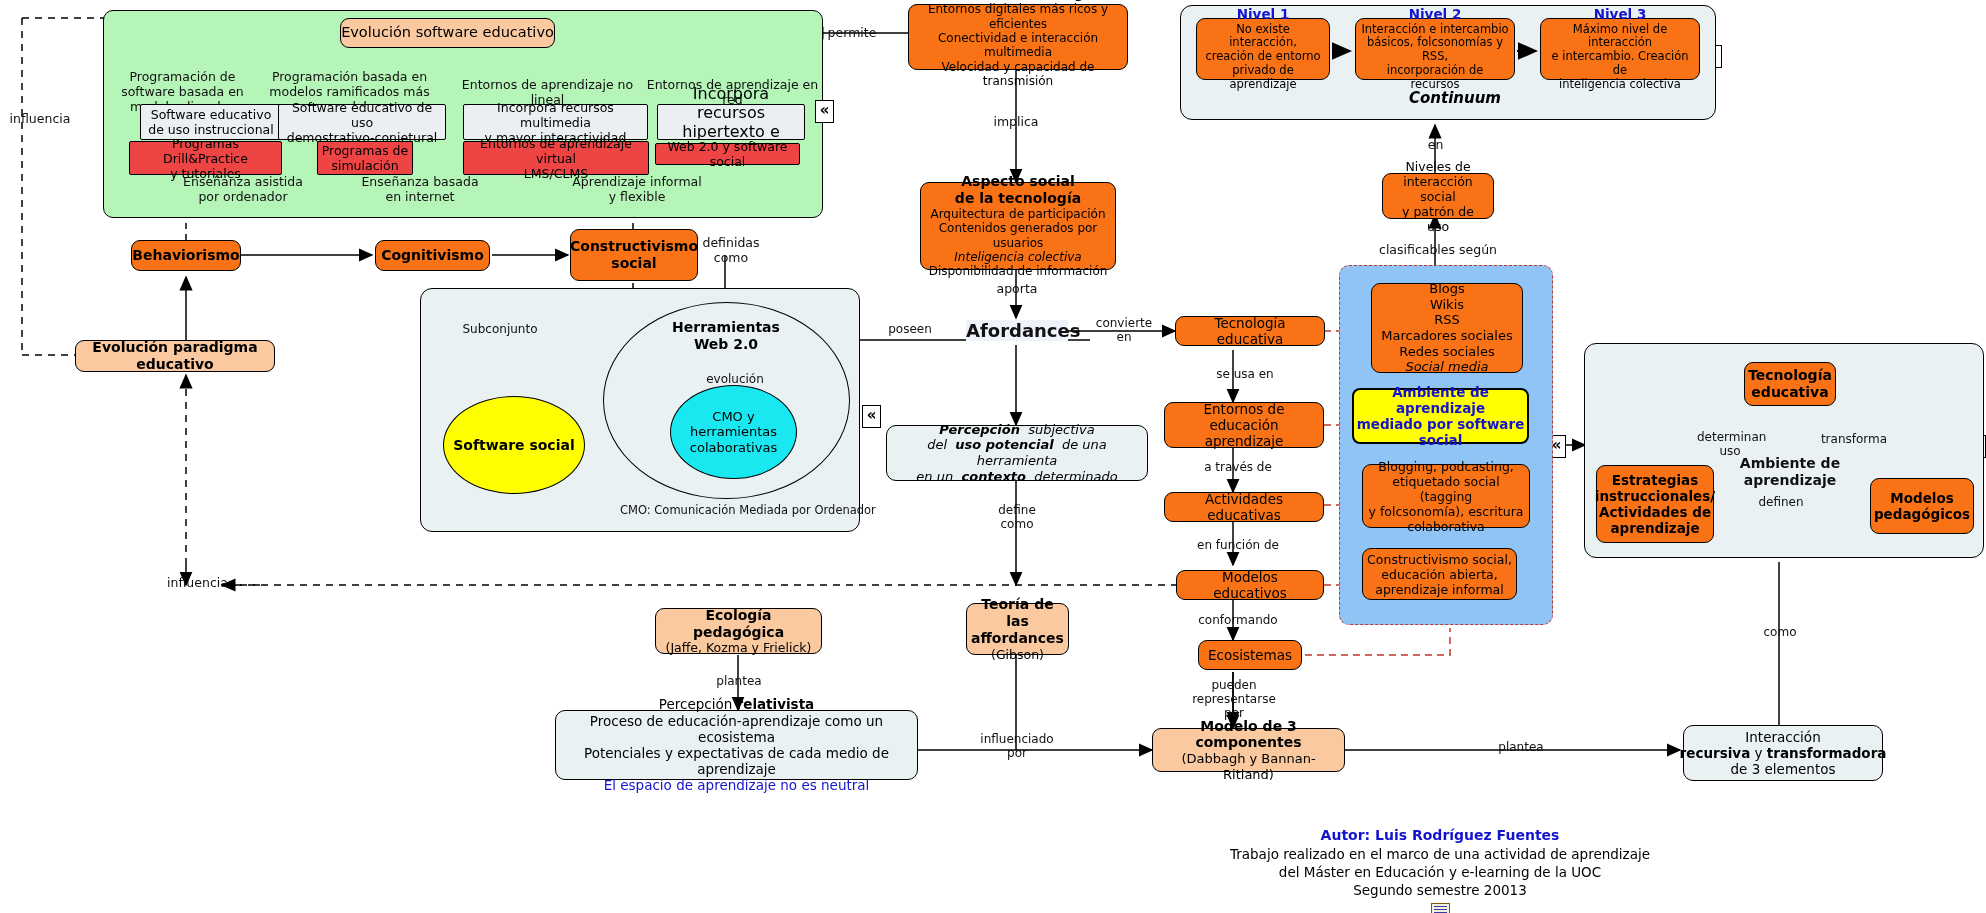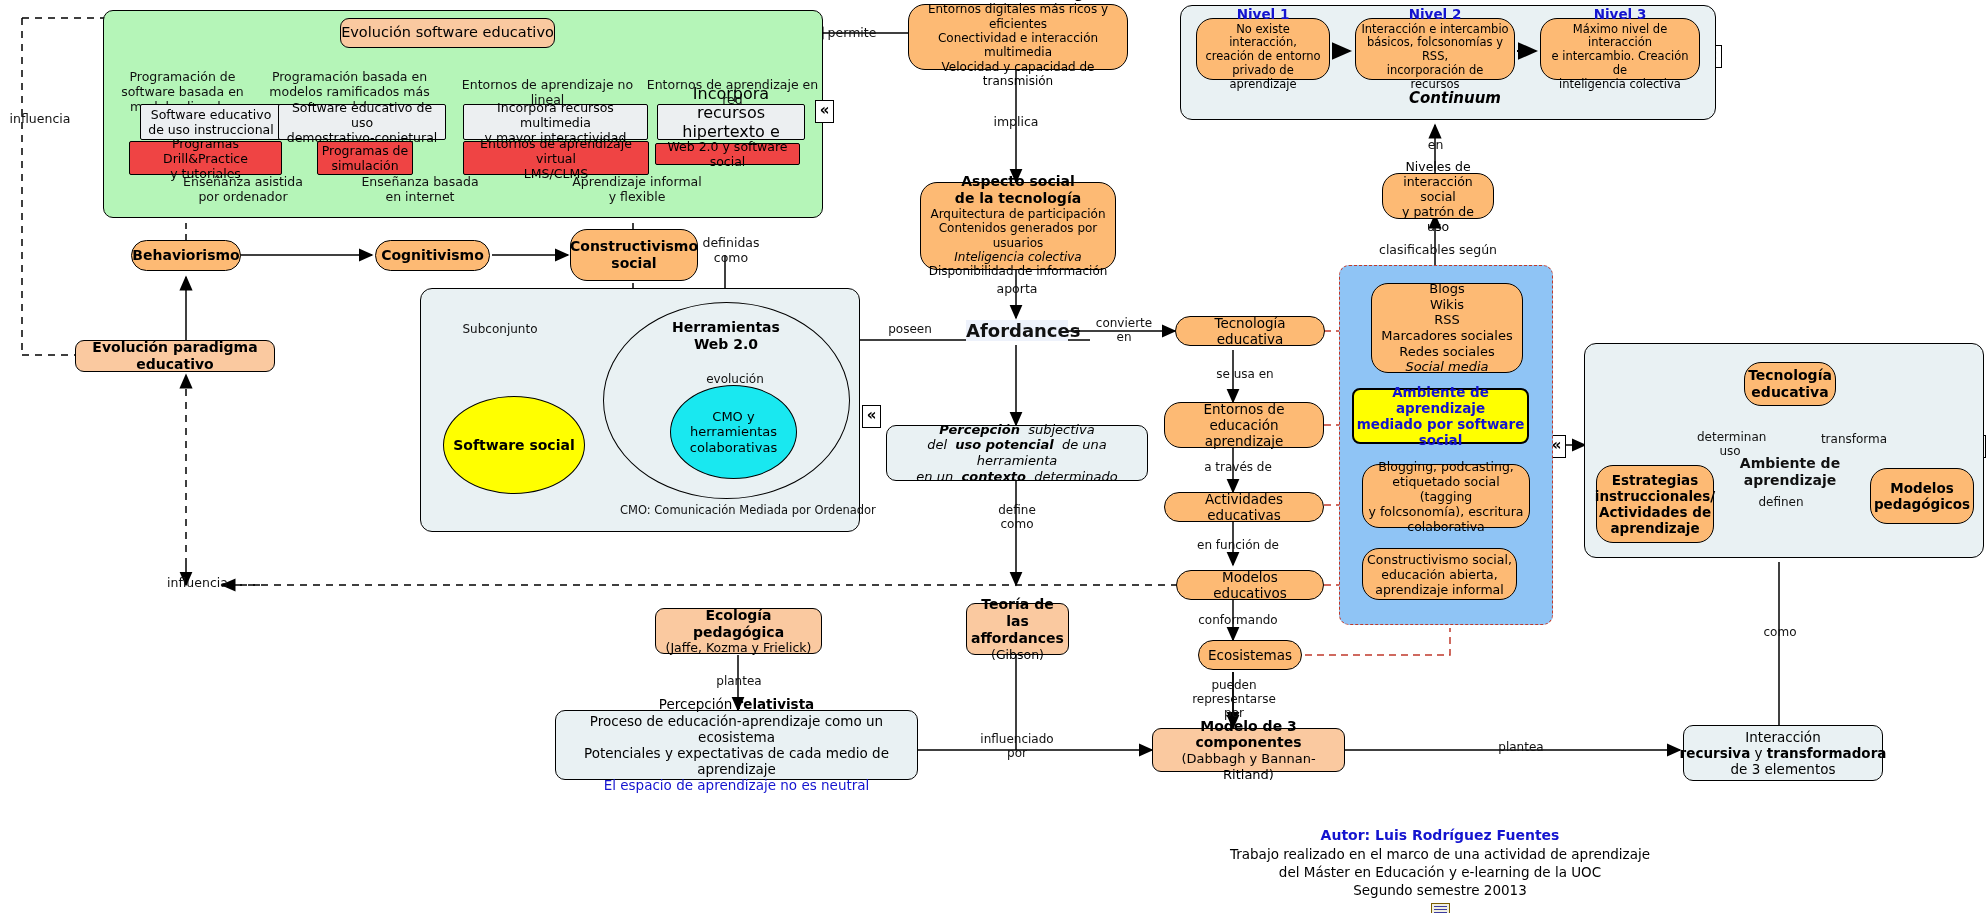--- a/index.html
+++ b/index.html
@@ -8,21 +8,21 @@
     width:1986px;height:913px;position:relative;overflow:hidden;
     font-size:13px;color:#000;
   }
   #canvas{position:absolute;left:0;top:0;width:1986px;height:913px;}
   svg#wires{position:absolute;left:0;top:0;width:1986px;height:913px;pointer-events:none;}
 
   .node{position:absolute;box-sizing:border-box;display:flex;flex-direction:column;
         align-items:center;justify-content:center;text-align:center;line-height:1.2;}
 
   
-  .box{border:1.6px solid #000;border-radius:17px;background:#fdba74;padding:4px 8px;}
+  .box{border:1.6px solid #000;border-radius:9px;background:#f97316;padding:4px 8px;}
   
   .orange{background:#fac9a0;border:1.6px solid #000;border-radius:9px;}
   
   .pale{background:#e9f1f3;border:1.6px solid #000;border-radius:10px;}
   .panel{background:#e9f1f3;border:1.4px solid #000;border-radius:12px;}
   
   .green{background:#b5f5b8;border:1.4px solid #000;border-radius:10px;}
   
   .cyan{background:#ef4444;border:1.6px solid #000;border-radius:2px;}
   
@@ -366,21 +366,21 @@
 <div class="lbl" style="left:1814px;top:432px;width:80px;font-size:12px;">transforma</div>
 
 <div class="lbl wrap t-bold t-blue" style="left:1735px;top:455px;width:110px;font-size:14px;">Ambiente
 de aprendizaje</div>
 
 <div class="node box" style="left:1596px;top:465px;width:118px;height:78px;font-weight:bold;font-size:13.5px;white-space:pre-line;">Estrategias
 instruccionales/
 Actividades de
 aprendizaje</div>
 
-<div class="node box" style="left:1870px;top:468px;width:104px;height:56px;font-weight:bold;font-size:13.5px;white-space:pre-line;">Modelos
+<div class="node box" style="left:1870px;top:478px;width:104px;height:56px;font-weight:bold;font-size:13.5px;white-space:pre-line;">Modelos
 pedagógicos</div>
 
 <div class="lbl" style="left:1750px;top:495px;width:62px;font-size:12px;">definen</div>
 
 <div class="lbl" style="left:1752px;top:625px;width:56px;font-size:12px;">como</div>
 
 <div class="node orange" style="left:655px;top:608px;width:167px;height:46px;padding:3px 5px;">
   <div class="t-bold" style="font-size:14px;">Ecología pedagógica</div>
   <div style="font-size:12.5px;">(Jaffe, Kozma y Frielick)</div>
 </div>

